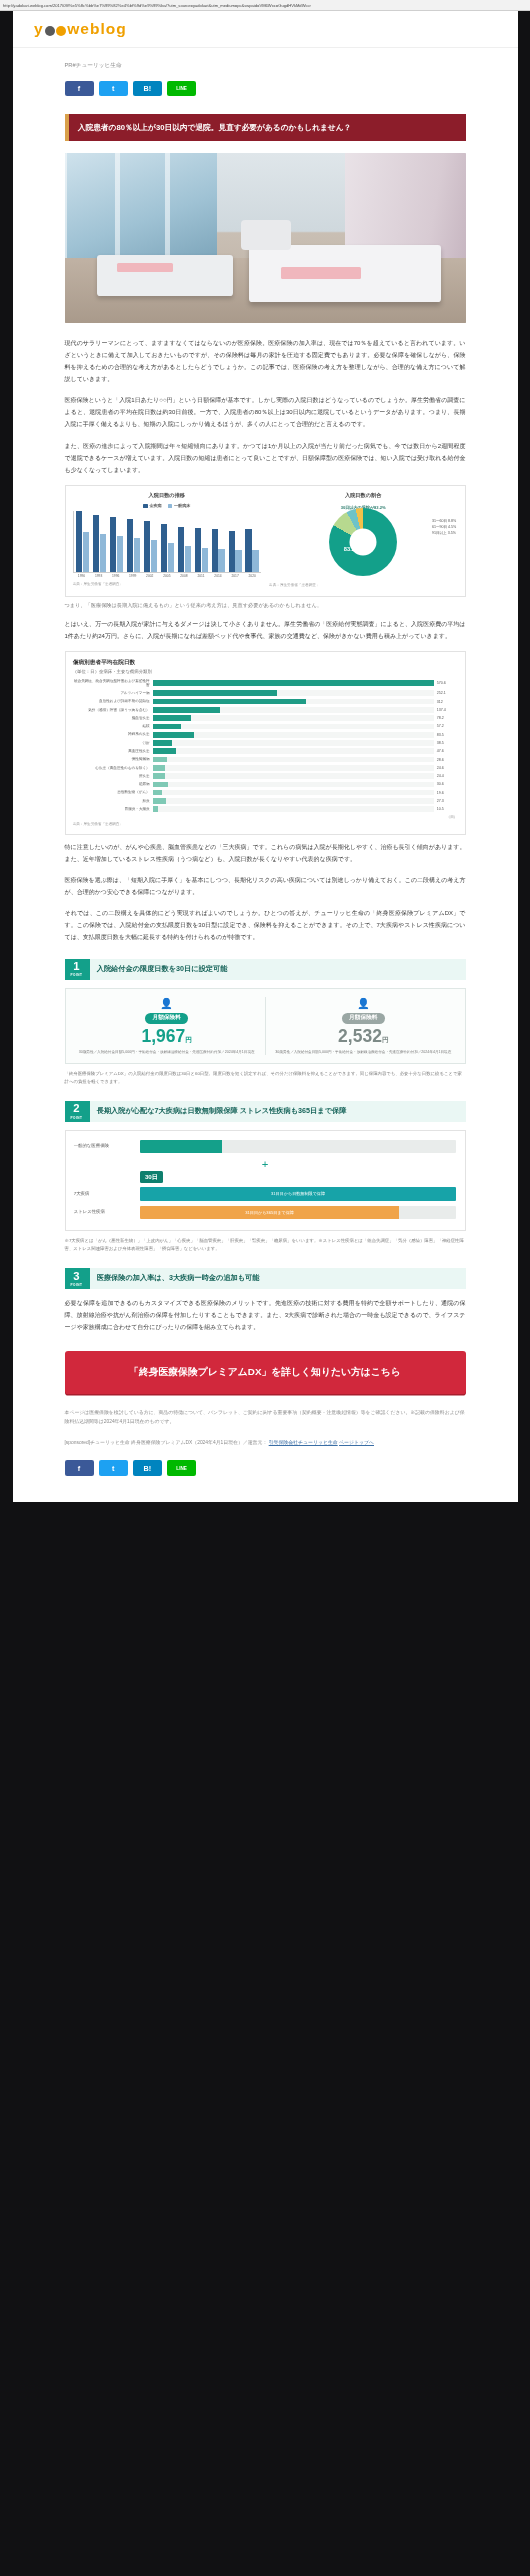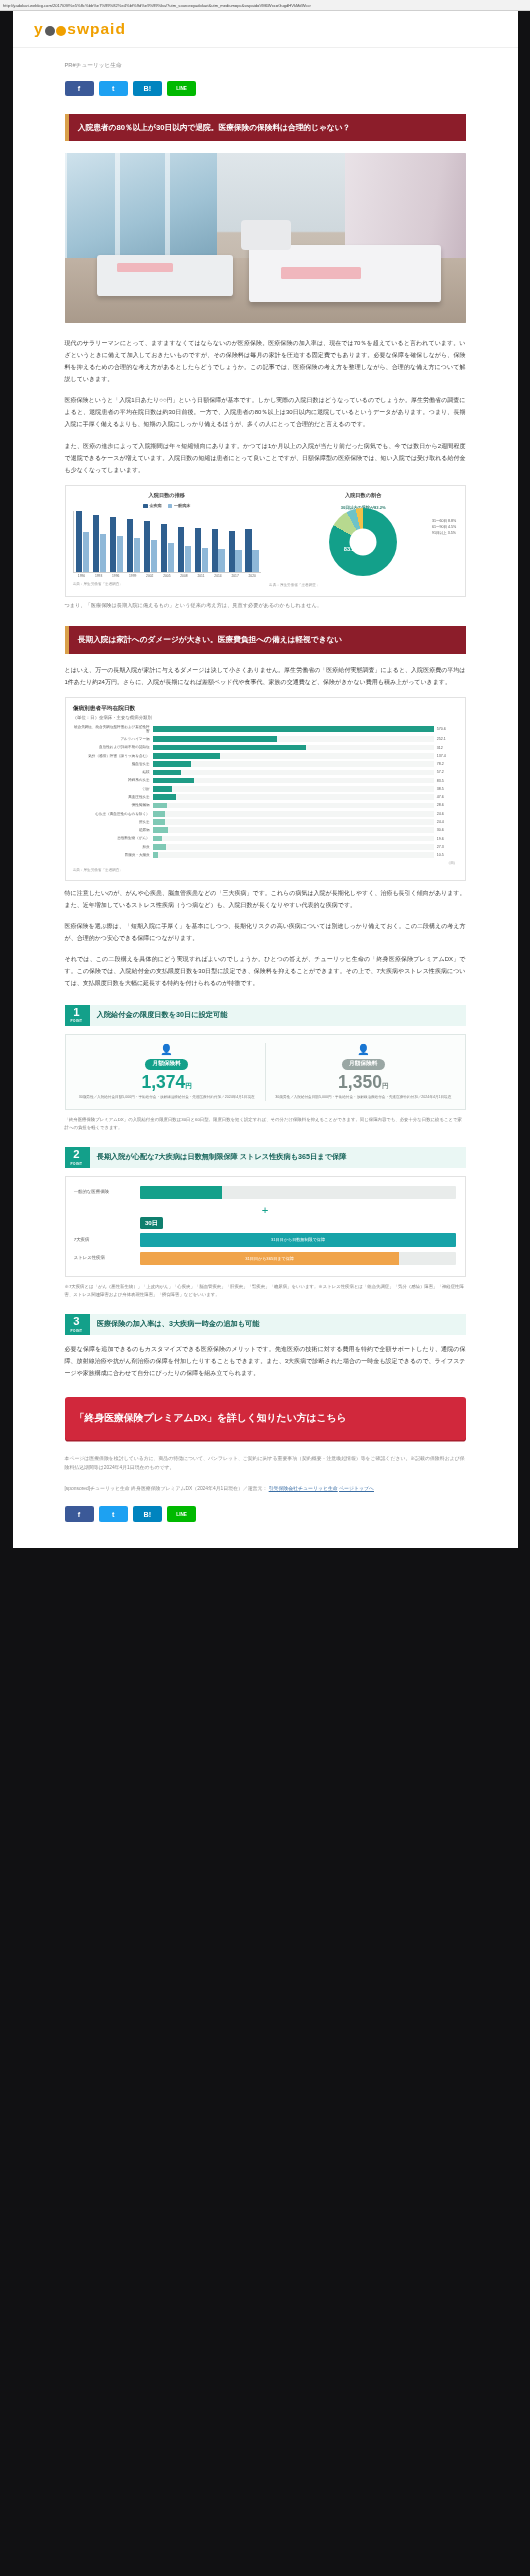--- a/index.html
+++ b/index.html
@@ -279,21 +279,21 @@
   .tl-7{background:#17a3a8;}
   .tl-stress{background:#f0a44a;}
   .tl-plus{font-size:11.3px;color:#13a08a;text-align:center;margin:1px 0;}
   .tl-30badge{
     background:#0f7f6e;color:#fff;font-size:6.2px;font-weight:bold;
     padding:1.5px 5.2px;border-radius:1.5px;display:inline-block;
   }
   
   .cta{
     background:#d1283c;color:#fff;border-radius:3.1px;
-    text-align:left;padding:13.4px 10.3px;margin:17.5px 0 13.4px 0;
+    text-align:center;padding:13.4px 10.3px;margin:17.5px 0 13.4px 0;
     font-size:9.8px;font-weight:bold;line-height:1.7;
     box-shadow:0 1.5px 0 #a81d2d;
   }
   
   .footnote{font-size:4.9px;color:#8a8a8a;line-height:1.9;margin-top:11.3px;}
   .footnote a{color:#3a6ea5;text-decoration:underline;}
   .bottom-share{display:flex;gap:5.2px;margin:13.4px 0 5.2px 0;}
   .fig-src{font-size:3.6px;color:#999;margin-top:3.1px;}
   .small-note{font-size:4.4px;color:#7a7a7a;line-height:1.8;margin:4.1px 0 0 0;}
 </style>
@@ -304,36 +304,36 @@
   <span>http://yadokari.weblog.com/2017/09/%e5%8c%bb%e7%99%82%e4%bf%9d%e9%99%ba/?utm_source=yadokari&amp;utm_medium=pc&amp;swpaid=VM6Wxc=GugdHVkMdWccr</span>
 </div>
 
 <div class="page">
 
   <div class="site-header">
     <div class="logo">
       <span>y</span>
         <span class="dotglyph"></span>
         <span class="dotglyph2"></span>
-        <span>swpaid</span>
+        <span>weblog</span>
     </div>
   </div>
 
   <div class="article">
 
     <div class="pr-note">PR#チューリッヒ生命</div>
 
     <div class="share-row">
       <div class="share-btn sb-fb">f</div>
       <div class="share-btn sb-tw">t</div>
       <div class="share-btn sb-ht">B!</div>
       <div class="share-btn sb-ln" style="font-size:4.6px">LINE</div>
     </div>
 
-    <div class="lead-band">入院患者の80％以上が30日以内で退院。医療保険の保険料は合理的じゃない？</div>
+    <div class="lead-band">入院患者の80％以上が30日以内で退院。見直す必要があるのかもしれません？</div>
 
     <div class="hero-photo">
       <div class="hp-window"></div>
       <div class="hp-curtain"></div>
       <div class="hp-floor"></div>
       <div class="hp-bed"></div>
       <div class="hp-bed2"></div>
       <div class="hp-pink"></div>
       <div class="hp-pink2"></div>
     </div>
@@ -427,21 +427,20 @@
             <div>31〜60日 8.8%</div>
             <div>61〜90日 4.5%</div>
             <div>91日以上 3.5%</div>
           </div>
         </div>
         <div class="fig-src">出典：厚生労働省「患者調査」</div>
       </div>
     </div>
     <div class="caption">つまり、「医療保険は長期入院に備えるもの」という従来の考え方は、見直す必要があるのかもしれません。</div>
 
-    <div class="section-band">長期入院は家計へのダメージが大きい。医療費負担への備えは軽視できない</div>
     <p class="body">とはいえ、万一の長期入院が家計に与えるダメージは決して小さくありません。厚生労働省の「医療給付実態調査」によると、入院医療費の平均は1件あたり約24万円。さらに、入院が長期になれば差額ベッド代や食事代、家族の交通費など、保険がきかない費用も積み上がっていきます。</p>
 
     <div class="fig">
       <div class="fig2-title">傷病別患者平均在院日数</div>
       <div class="fig2-sub">（単位：日）全病床・主要な傷病分類別</div>
       <div class="hbars" id="hbars">
           <div class="hrow">
             <div class="hlabel">統合失調症、統合失調症型障害および妄想性障害</div>
             <div class="htrack">
               <div class="hfill" style="width: 100%;"></div>
@@ -569,30 +568,30 @@
         <div class="t">POINT</div>
       </div>
       <div class="num-title">入院給付金の限度日数を30日に設定可能</div>
     </div>
 
     <div class="price-card">
       <div class="price-col">
         <div class="price-icon">👤</div>
         <div><span class="price-label">月額保険料</span></div>
         <div class="price-val">
-          <span>1,374</span><small>円</small>
+          <span>1,967</span><small>円</small>
         </div>
         <div class="price-sub">30歳男性／入院給付金日額5,000円・手術給付金・放射線治療給付金・先進医療特約付加／2024年4月1日現在</div>
       </div>
       <div class="price-divider"></div>
       <div class="price-col">
         <div class="price-icon" style="color:#9aa7a4">👤</div>
         <div><span class="price-label grey">月額保険料</span></div>
         <div class="price-val grey">
-          <span>1,350</span><small>円</small>
+          <span>2,532</span><small>円</small>
         </div>
         <div class="price-sub">30歳男性／入院給付金日額5,000円・手術給付金・放射線治療給付金・先進医療特約付加／2024年4月1日現在</div>
       </div>
     </div>
     <p class="small-note">「終身医療保険プレミアムDX」の入院給付金の限度日数は30日と60日型。限度日数を短く設定すれば、その分だけ保険料を抑えることができます。同じ保障内容でも、必要十分な日数に絞ることで家計への負担を軽くできます。</p>
 
     <div class="num-head">
       <div class="num-box">
         <div class="n">2</div>
         <div class="t">POINT</div>

